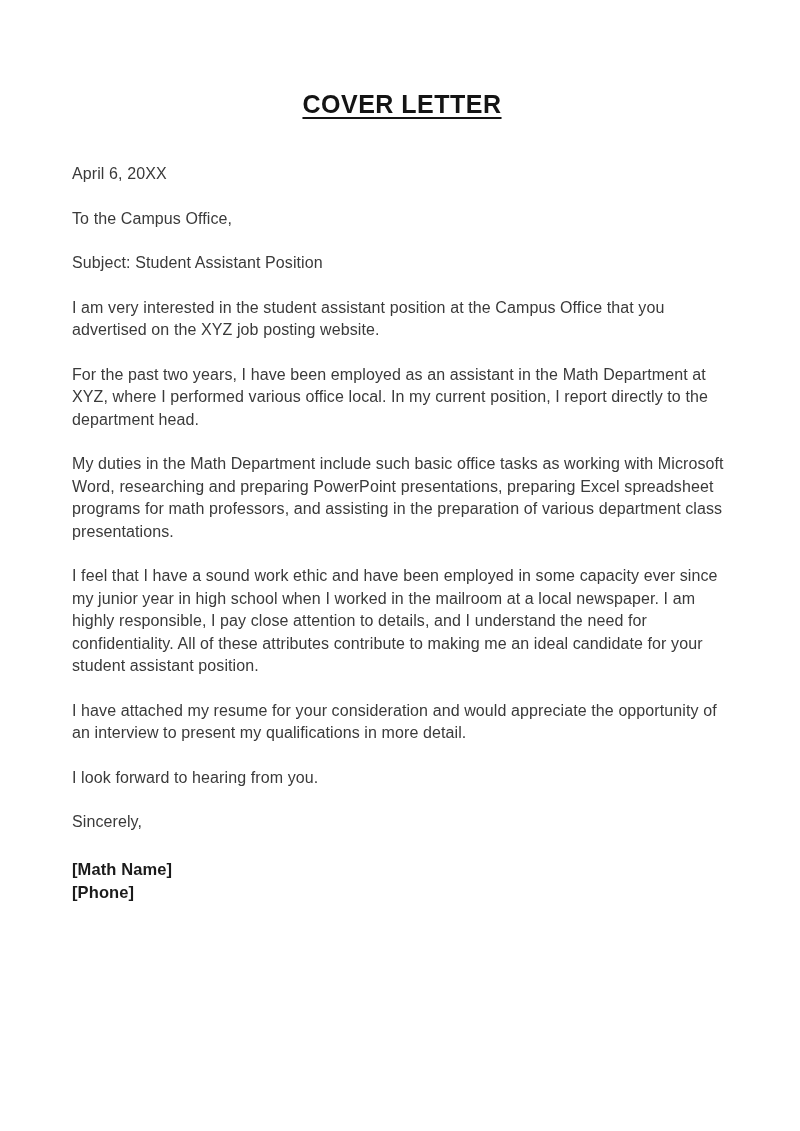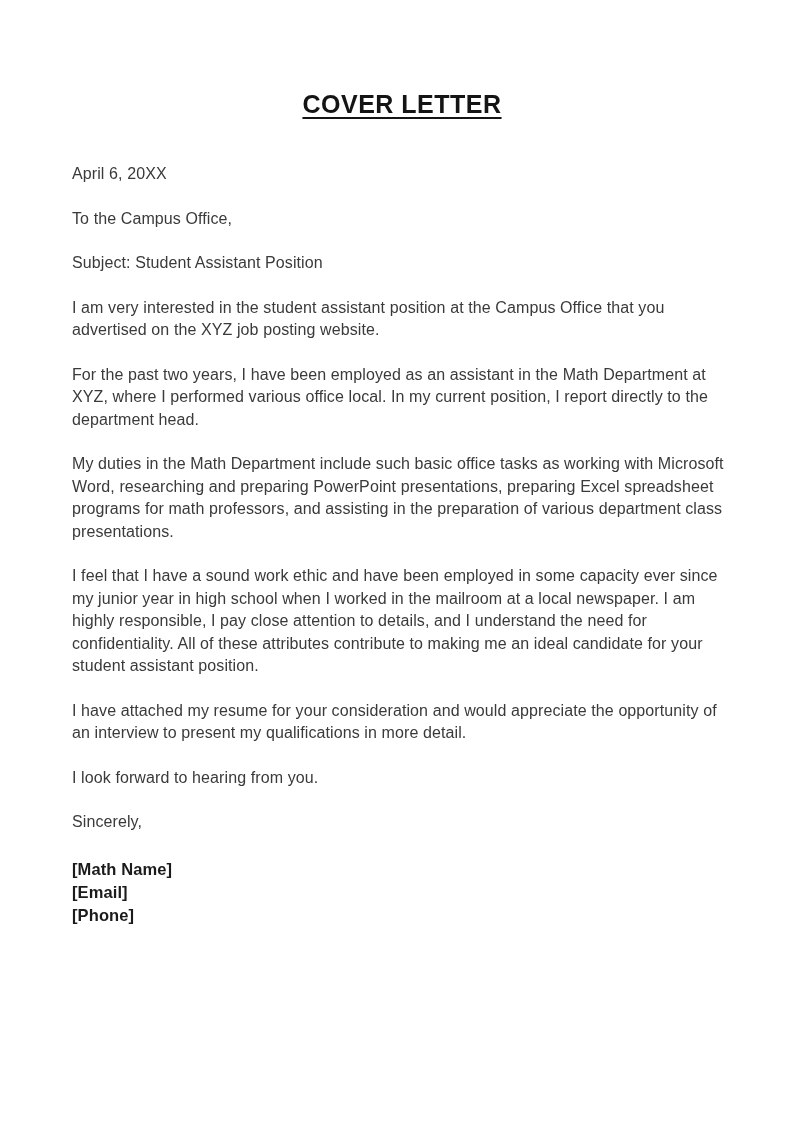--- a/index.html
+++ b/index.html
@@ -81,19 +81,18 @@
       <p>I feel that I have a sound work ethic and have been employed in some capacity ever since my junior year in high school when I worked in the mailroom at a local newspaper. I am highly responsible, I pay close attention to details, and I understand the need for confidentiality. All of these attributes contribute to making me an ideal candidate for your student assistant position.</p>
 
       <p>I have attached my resume for your consideration and would appreciate the opportunity of an interview to present my qualifications in more detail.</p>
 
       <p>I look forward to hearing from you.</p>
 
       <p>Sincerely,</p>
 
       <div class="signature">
         <p>[Math Name]</p>
-        <p>[Email]</p>
         <p>[Phone]</p>
       </div>
 
     </div>
   </div>
 </div>
 
 </body></html>

